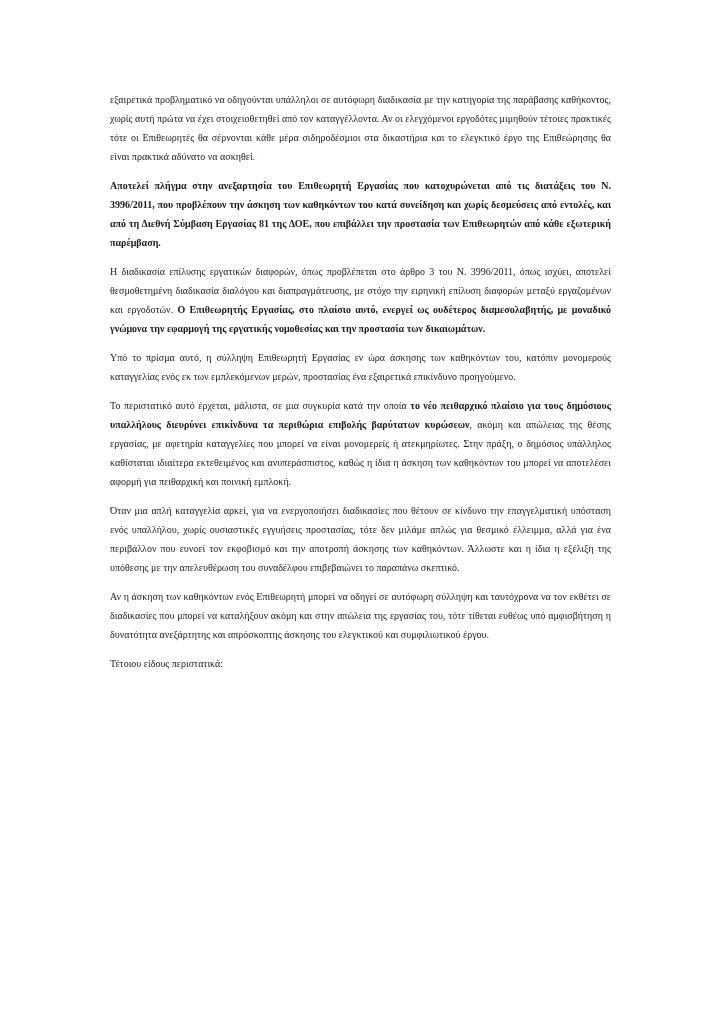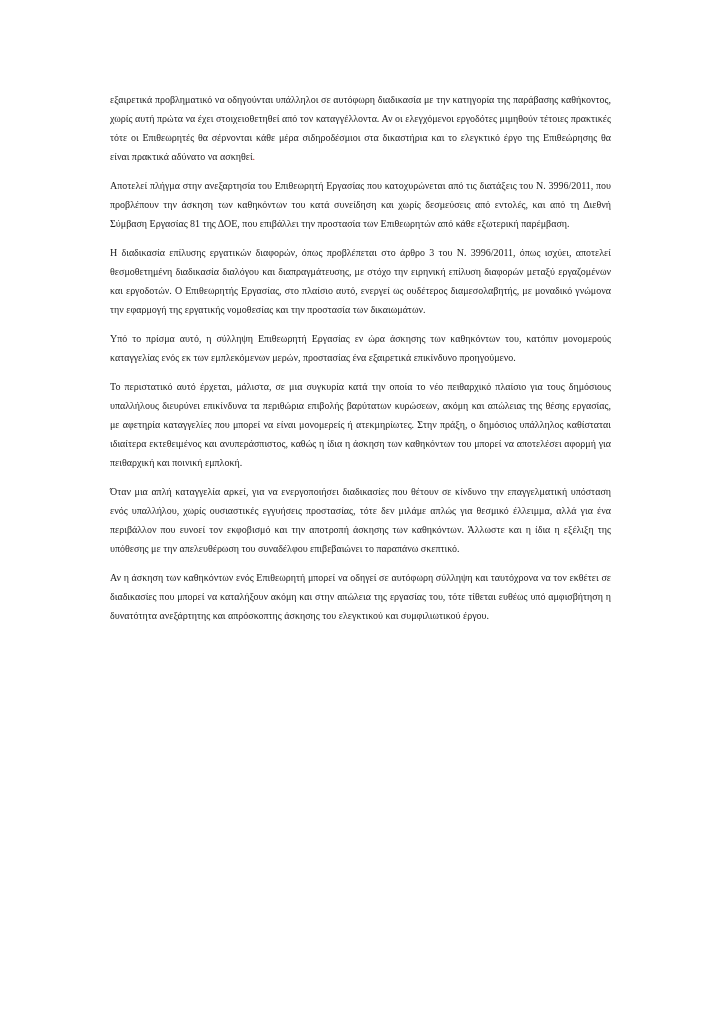--- a/index.html
+++ b/index.html
@@ -22,21 +22,21 @@
       font-size: 10px;
       line-height: 19px;
       color: #1a1a1a;
     }
     .para {
       margin: 0 0 10px 0;
       text-align: justify;
       text-justify: inter-word;
     }
     .b {
-      font-weight: normal;
+      font-weight: bold;
     }
     .red {
       color: #e02020;
     }
   </style>
 </head>
 <body>
 
 <div class="page">
   <p class="para"><span>εξαιρετικά προβληματικό να οδηγούνται υπάλληλοι σε αυτόφωρη διαδικασία με την κατηγορία της παράβασης καθήκοντος, χωρίς αυτή πρώτα να έχει στοιχειοθετηθεί από τον καταγγέλλοντα. Αν οι ελεγχόμενοι εργοδότες μιμηθούν τέτοιες πρακτικές τότε οι Επιθεωρητές θα σέρνονται κάθε μέρα σιδηροδέσμιοι στα δικαστήρια και το ελεγκτικό έργο της Επιθεώρησης θα είναι πρακτικά αδύνατο να ασκηθεί</span><span class="red">.</span></p>
@@ -47,13 +47,14 @@
   <p class="para"><span>Η διαδικασία επίλυσης εργατικών διαφορών, όπως προβλέπεται στο άρθρο 3 του Ν. 3996/2011, όπως ισχύει, αποτελεί θεσμοθετημένη διαδικασία διαλόγου και διαπραγμάτευσης, με στόχο την ειρηνική επίλυση διαφορών μεταξύ εργαζομένων και εργοδοτών. </span><span class="b">Ο Επιθεωρητής Εργασίας, στο πλαίσιο αυτό, ενεργεί ως ουδέτερος διαμεσολαβητής, με μοναδικό γνώμονα την εφαρμογή της εργατικής νομοθεσίας και την προστασία των δικαιωμάτων.</span></p>
 
   <p class="para"><span>Υπό το πρίσμα αυτό, η σύλληψη Επιθεωρητή Εργασίας εν ώρα άσκησης των καθηκόντων του, κατόπιν μονομερούς καταγγελίας ενός εκ των εμπλεκόμενων μερών, προστασίας ένα εξαιρετικά επικίνδυνο προηγούμενο.</span></p>
 
   <p class="para"><span>Το περιστατικό αυτό έρχεται, μάλιστα, σε μια συγκυρία κατά την οποία </span><span class="b">το νέο πειθαρχικό πλαίσιο για τους δημόσιους υπαλλήλους διευρύνει επικίνδυνα τα περιθώρια επιβολής βαρύτατων κυρώσεων</span><span>, ακόμη και απώλειας της θέσης εργασίας, με αφετηρία καταγγελίες που μπορεί να είναι μονομερείς ή ατεκμηρίωτες. Στην πράξη, ο δημόσιος υπάλληλος καθίσταται ιδιαίτερα εκτεθειμένος και ανυπεράσπιστος, καθώς η ίδια η άσκηση των καθηκόντων του μπορεί να αποτελέσει αφορμή για πειθαρχική και ποινική εμπλοκή.</span></p>
 
   <p class="para"><span>Όταν μια απλή καταγγελία αρκεί, για να ενεργοποιήσει διαδικασίες που θέτουν σε κίνδυνο την επαγγελματική υπόσταση ενός υπαλλήλου, χωρίς ουσιαστικές εγγυήσεις προστασίας, τότε δεν μιλάμε απλώς για θεσμικό έλλειμμα, αλλά για ένα περιβάλλον που ευνοεί τον εκφοβισμό και την αποτροπή άσκησης των καθηκόντων. Άλλωστε και η ίδια η εξέλιξη της υπόθεσης με την απελευθέρωση του συναδέλφου επιβεβαιώνει το παραπάνω σκεπτικό.</span></p>
 
   <p class="para"><span>Αν η άσκηση των καθηκόντων ενός Επιθεωρητή μπορεί να οδηγεί σε αυτόφωρη σύλληψη και ταυτόχρονα να τον εκθέτει σε διαδικασίες που μπορεί να καταλήξουν ακόμη και στην απώλεια της εργασίας του, τότε τίθεται ευθέως υπό αμφισβήτηση η δυνατότητα ανεξάρτητης και απρόσκοπτης άσκησης του ελεγκτικού και συμφιλιωτικού έργου.</span></p>
 
+  <p class="para"><span>Τέτοιου είδους περιστατικά:</span></p>
 </div>
 
 </body></html>

